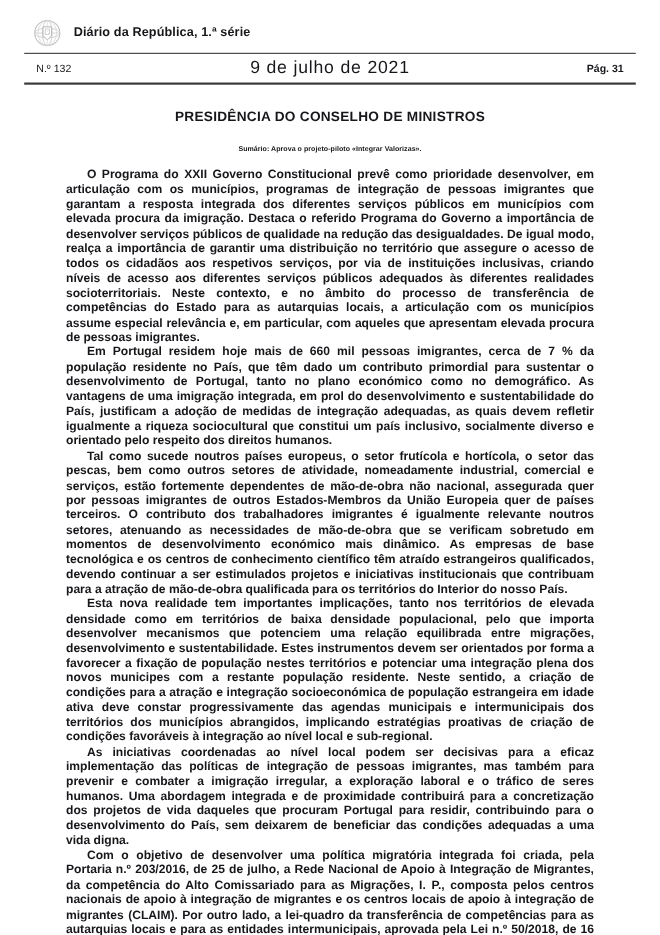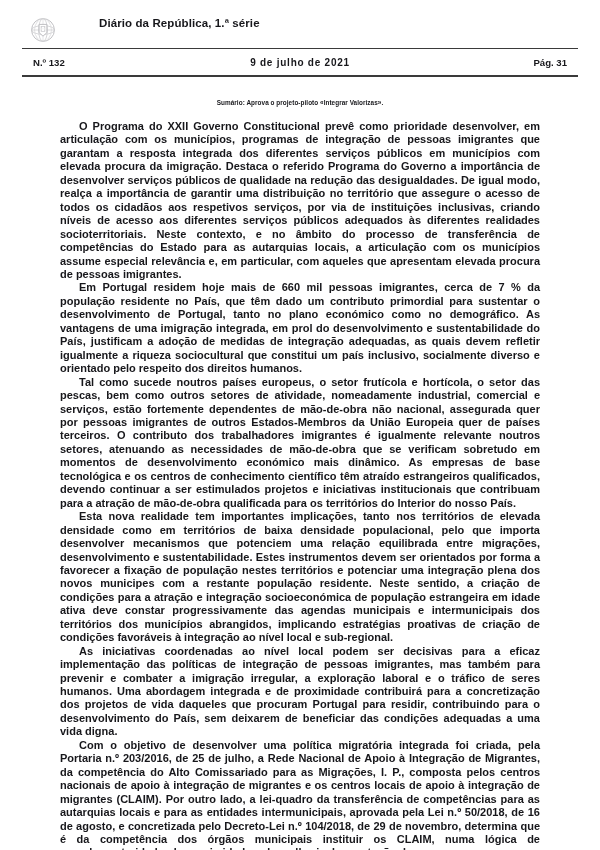--- a/index.html
+++ b/index.html
@@ -20,25 +20,24 @@
     width: 600px;
     height: 850px;
     box-sizing: border-box;
     padding: 0;
     background: #ffffff;
   }
 
   
   .masthead {
     display: flex;
-    align-items: flex-start;
+    align-items: center;
     padding: 17px 0 0 30px;
     height: 42px;
     box-sizing: border-box;
-    gap: 32px;
   }
   .emblem {
     width: 26px;
     height: 26px;
     flex: 0 0 26px;
     margin-right: 11px;
     opacity: 0.55;
   }
   .emblem svg { display: block; }
   .masthead-title {
@@ -56,31 +55,31 @@
     height: 26px;
     border-top: 1.3px solid #3a3a3a;
     border-bottom: 2.6px solid #3a3a3a;
     display: flex;
     align-items: center;
   }
   .issue-number {
     position: absolute;
     left: 11px;
     font-size: 9.6px;
-    font-weight: bold;
+    font-weight: normal;
     color: #17171b;
     white-space: nowrap;
   }
   .issue-date {
     position: absolute;
     left: 0;
     right: 0;
     text-align: center;
-    font-size: 10px;
-    font-weight: bold;
+    font-size: 16px;
+    font-weight: normal;
     letter-spacing: 0.75px;
     color: #17171b;
   }
   .issue-page {
     position: absolute;
     right: 11px;
     font-size: 9.6px;
     font-weight: bold;
     color: #17171b;
     white-space: nowrap;
@@ -156,20 +155,21 @@
     <span class="masthead-title">Diário da República, 1.ª série</span>
   </div>
 
   <div class="issue-bar">
     <span class="issue-number">N.º 132</span>
     <span class="issue-date">9 de julho de 2021</span>
     <span class="issue-page">Pág. 31</span>
   </div>
 
   <div class="title-block">
+    <div class="org-title">PRESIDÊNCIA DO CONSELHO DE MINISTROS</div>
     <div class="summary-line">Sumário: Aprova o projeto-piloto «Integrar Valorizas».</div>
   </div>
 
   <div class="body-text">
       <p>O Programa do XXII Governo Constitucional prevê como prioridade desenvolver, em articulação com os municípios, programas de integração de pessoas imigrantes que garantam a resposta integrada dos diferentes serviços públicos em municípios com elevada procura da imigração. Destaca o referido Programa do Governo a importância de desenvolver serviços públicos de qualidade na redução das desigualdades. De igual modo, realça a importância de garantir uma distribuição no território que assegure o acesso de todos os cidadãos aos respetivos serviços, por via de instituições inclusivas, criando níveis de acesso aos diferentes serviços públicos adequados às diferentes realidades socioterritoriais. Neste contexto, e no âmbito do processo de transferência de competências do Estado para as autarquias locais, a articulação com os municípios assume especial relevância e, em particular, com aqueles que apresentam elevada procura de pessoas imigrantes.</p>
       <p>Em Portugal residem hoje mais de 660 mil pessoas imigrantes, cerca de 7 % da população residente no País, que têm dado um contributo primordial para sustentar o desenvolvimento de Portugal, tanto no plano económico como no demográfico. As vantagens de uma imigração integrada, em prol do desenvolvimento e sustentabilidade do País, justificam a adoção de medidas de integração adequadas, as quais devem refletir igualmente a riqueza sociocultural que constitui um país inclusivo, socialmente diverso e orientado pelo respeito dos direitos humanos.</p>
       <p>Tal como sucede noutros países europeus, o setor frutícola e hortícola, o setor das pescas, bem como outros setores de atividade, nomeadamente industrial, comercial e serviços, estão fortemente dependentes de mão-de-obra não nacional, assegurada quer por pessoas imigrantes de outros Estados-Membros da União Europeia quer de países terceiros. O contributo dos trabalhadores imigrantes é igualmente relevante noutros setores, atenuando as necessidades de mão-de-obra que se verificam sobretudo em momentos de desenvolvimento económico mais dinâmico. As empresas de base tecnológica e os centros de conhecimento científico têm atraído estrangeiros qualificados, devendo continuar a ser estimulados projetos e iniciativas institucionais que contribuam para a atração de mão-de-obra qualificada para os territórios do Interior do nosso País.</p>
       <p>Esta nova realidade tem importantes implicações, tanto nos territórios de elevada densidade como em territórios de baixa densidade populacional, pelo que importa desenvolver mecanismos que potenciem uma relação equilibrada entre migrações, desenvolvimento e sustentabilidade. Estes instrumentos devem ser orientados por forma a favorecer a fixação de população nestes territórios e potenciar uma integração plena dos novos municipes com a restante população residente. Neste sentido, a criação de condições para a atração e integração socioeconómica de população estrangeira em idade ativa deve constar progressivamente das agendas municipais e intermunicipais dos territórios dos municípios abrangidos, implicando estratégias proativas de criação de condições favoráveis à integração ao nível local e sub-regional.</p>
       <p>As iniciativas coordenadas ao nível local podem ser decisivas para a eficaz implementação das políticas de integração de pessoas imigrantes, mas também para prevenir e combater a imigração irregular, a exploração laboral e o tráfico de seres humanos. Uma abordagem integrada e de proximidade contribuirá para a concretização dos projetos de vida daqueles que procuram Portugal para residir, contribuindo para o desenvolvimento do País, sem deixarem de beneficiar das condições adequadas a uma vida digna.</p>
       <p>Com o objetivo de desenvolver uma política migratória integrada foi criada, pela Portaria n.º 203/2016, de 25 de julho, a Rede Nacional de Apoio à Integração de Migrantes, da competência do Alto Comissariado para as Migrações, I. P., composta pelos centros nacionais de apoio à integração de migrantes e os centros locais de apoio à integração de migrantes (CLAIM). Por outro lado, a lei-quadro da transferência de competências para as autarquias locais e para as entidades intermunicipais, aprovada pela Lei n.º 50/2018, de 16 de agosto, e concretizada pelo Decreto-Lei n.º 104/2018, de 29 de novembro, determina que é da competência dos órgãos municipais instituir os CLAIM, numa lógica de complementaridade, de proximidade e de melhoria da prestação de ser-</p>

